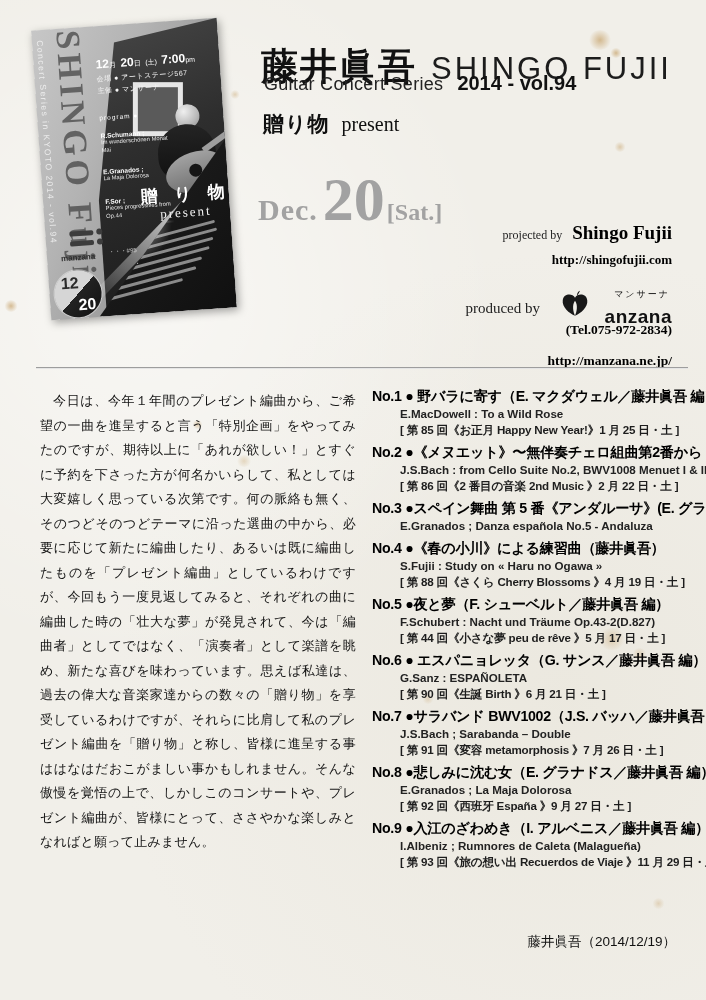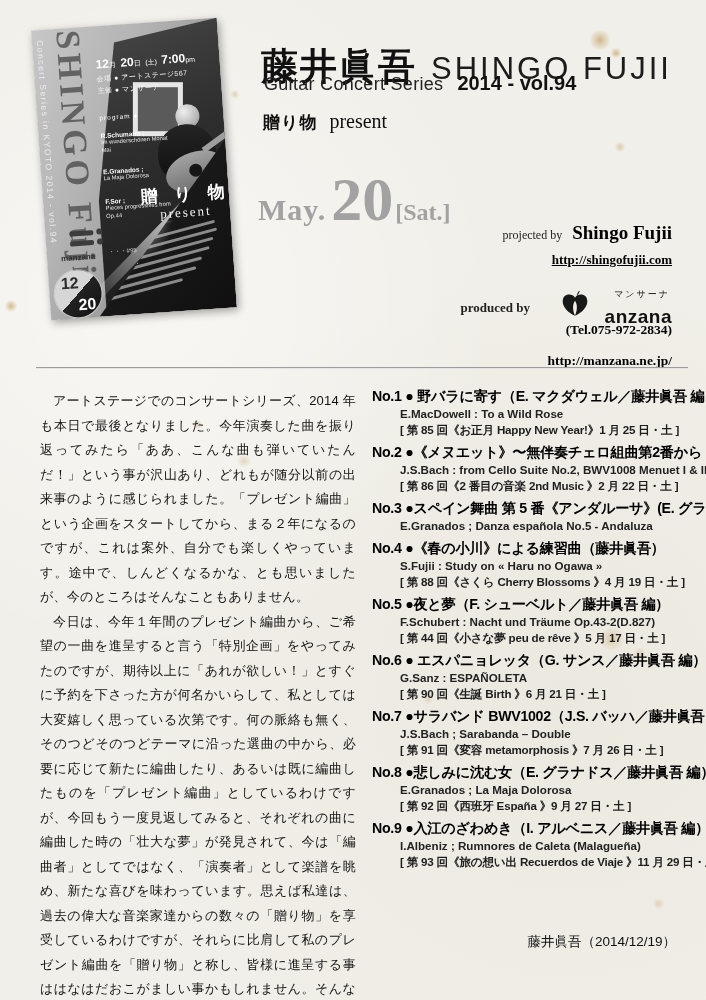--- a/index.html
+++ b/index.html
@@ -73,34 +73,34 @@
   .h-title { position:absolute; left:261px; top:42px; white-space:nowrap; display:flex; align-items:baseline; }
   .h-title .jp { font-size:37px; font-weight:600; letter-spacing:2px;
                  font-family:"Liberation Serif","DejaVu Serif",serif; color:#111; }
   .h-title .en { margin-left:14px; font-size:31px; font-weight:300; letter-spacing:3px; color:#1c1c1c;
                  font-family:"Liberation Sans",sans-serif; }
   .h-series { position:absolute; left:264px; top:72px; white-space:nowrap; display:flex; align-items:baseline; }
   .h-series .s1 { font-size:18px; color:#222; letter-spacing:.3px; }
   .h-series .s2 { margin-left:14px; font-size:20px; font-weight:700; color:#111;text-align:center; }
   .h-sub { position:absolute; left:263px; top:110px; white-space:nowrap;
            font-family:"Liberation Serif","DejaVu Serif",serif; color:#0f0f0f; }
-  .h-sub .g { font-size:17px; font-weight:700; letter-spacing:1px; }
+  .h-sub .g { font-size:21px; font-weight:700; letter-spacing:1px; }
   .h-sub .p { font-size:20px; margin-left:8px; }
   .h-date { position:absolute; left:258px; top:168px; display:flex; align-items:baseline; color:#a2a2a2;
             font-family:"Liberation Serif","DejaVu Serif",serif; }
   .h-date .d1 { font-size:30px; font-weight:700; letter-spacing:1px; }
   .h-date .d2 { font-size:62px; font-weight:700; margin-left:5px; line-height:1; }
   .h-date .d3 { font-size:24px; font-weight:600; margin-left:2px; }
   .credits { position:absolute; right:34px; text-align:right; font-family:"Liberation Serif","DejaVu Serif",serif; }
   .c-projected { top:222px; display:flex; align-items:baseline; justify-content:flex-end; }
   .c-projected .lbl { font-size:12px; color:#222; }
   .c-projected .name { font-size:19px; font-weight:700; margin-left:10px; color:#000; }
-  .c-site1 { top:252px; font-size:13px; font-weight:700; color:#000;text-decoration:underline; }
+  .c-site1 { top:252px; font-size:13px; font-weight:700; color:#000; }
   .c-produced { top:288px; display:flex; align-items:center; justify-content:flex-end; }
-  .c-produced .lbl { font-size:13px; color:#222; margin-right:24px;font-weight:bold; }
+  .c-produced .lbl { font-size:15px; color:#222; margin-right:14px; }
   .logo { position:relative; width:118px; height:40px; }
   .logo .kana { position:absolute; right:2px; top:0; font-size:9px; letter-spacing:2px; color:#111;
                 font-family:"Liberation Sans",sans-serif; }
   .logo .word { position:absolute; right:0px; bottom:0px; font-size:19px; font-weight:700; color:#111;
                 font-family:"Liberation Sans",sans-serif; letter-spacing:.5px; }
   .logo svg { position:absolute; left:6px; top:2px; }
   .c-tel { top:322px; font-size:13.5px; font-weight:700; color:#000;margin-left:20px; }
   .c-site2 { top:341px; font-size:13.5px; font-weight:700; color:#000;margin-top:12px; }
   .divider { position:absolute; left:36px; top:367px; width:652px; height:2px; background:#9d9d9d;
              border-bottom:1px solid #e5e5e5; }
@@ -199,21 +199,21 @@
   </div>
   <div class="h-series">
     <span class="s1">Guitar Concert Series</span>
     <span class="s2">2014 - vol.94</span>
   </div>
   <div class="h-sub">
     <span class="g">贈り物</span>
     <span class="p">present</span>
   </div>
   <div class="h-date">
-    <span class="d1">May.</span>
+    <span class="d1">Dec.</span>
     <span class="d2">20</span>
     <span class="d3">[Sat.]</span>
   </div>
 
   <div class="credits c-projected">
     <span class="lbl">projected by</span>
     <span class="name">Shingo Fujii</span>
   </div>
   <div class="credits c-site1">http://shingofujii.com</div>
   <div class="credits c-produced">
@@ -227,21 +227,20 @@
       <span class="kana">マンサーナ</span>
       <span class="word">anzana</span>
     </span>
   </div>
   <div class="credits c-tel">(Tel.075-972-2834)</div>
   <div class="credits c-site2">http://manzana.ne.jp/</div>
 
   <div class="divider"></div>
 
   <div class="essay">
-    <p>アートステージでのコンサートシリーズ、2014 年も本日で最後となりました。今年演奏した曲を振り返ってみたら「ああ、こんな曲も弾いていたんだ！」という事が沢山あり、どれもが随分以前の出来事のように感じられました。「プレゼント編曲」という企画をスタートしてから、まる２年になるのですが、これは案外、自分でも楽しくやっています。途中で、しんどくなるかな、とも思いましたが、今のところはそんなこともありません。</p>
     <p>今日は、今年１年間のプレゼント編曲から、ご希望の一曲を進呈すると言う「特別企画」をやってみたのですが、期待以上に「あれが欲しい！」とすぐに予約を下さった方が何名かいらして、私としては大変嬉しく思っている次第です。何の脈絡も無く、そのつどそのつどテーマに沿った選曲の中から、必要に応じて新たに編曲したり、あるいは既に編曲したものを「プレゼント編曲」としているわけですが、今回もう一度見返してみると、それぞれの曲に編曲した時の「壮大な夢」が発見されて、今は「編曲者」としてではなく、「演奏者」として楽譜を眺め、新たな喜びを味わっています。思えば私達は、過去の偉大な音楽家達からの数々の「贈り物」を享受しているわけですが、それらに比肩して私のプレゼント編曲を「贈り物」と称し、皆様に進呈する事ははなはだおこがましい事かもしれません。そんな傲慢を覚悟の上で、しかしこのコンサートや、プレゼント編曲が、皆様にとって、ささやかな楽しみとなればと願って止みません。</p>
   </div>
 
   <div class="program">
     <div class="prog-item">
       <div class="t">No.1 ● 野バラに寄す（E. マクダウェル／藤井眞吾 編）</div>
       <div class="s">E.MacDowell : To a Wild Rose</div>
       <div class="n">[ 第 85 回《お正月 Happy New Year!》1 月 25 日・土 ]</div>
     </div>
     <div class="prog-item">

